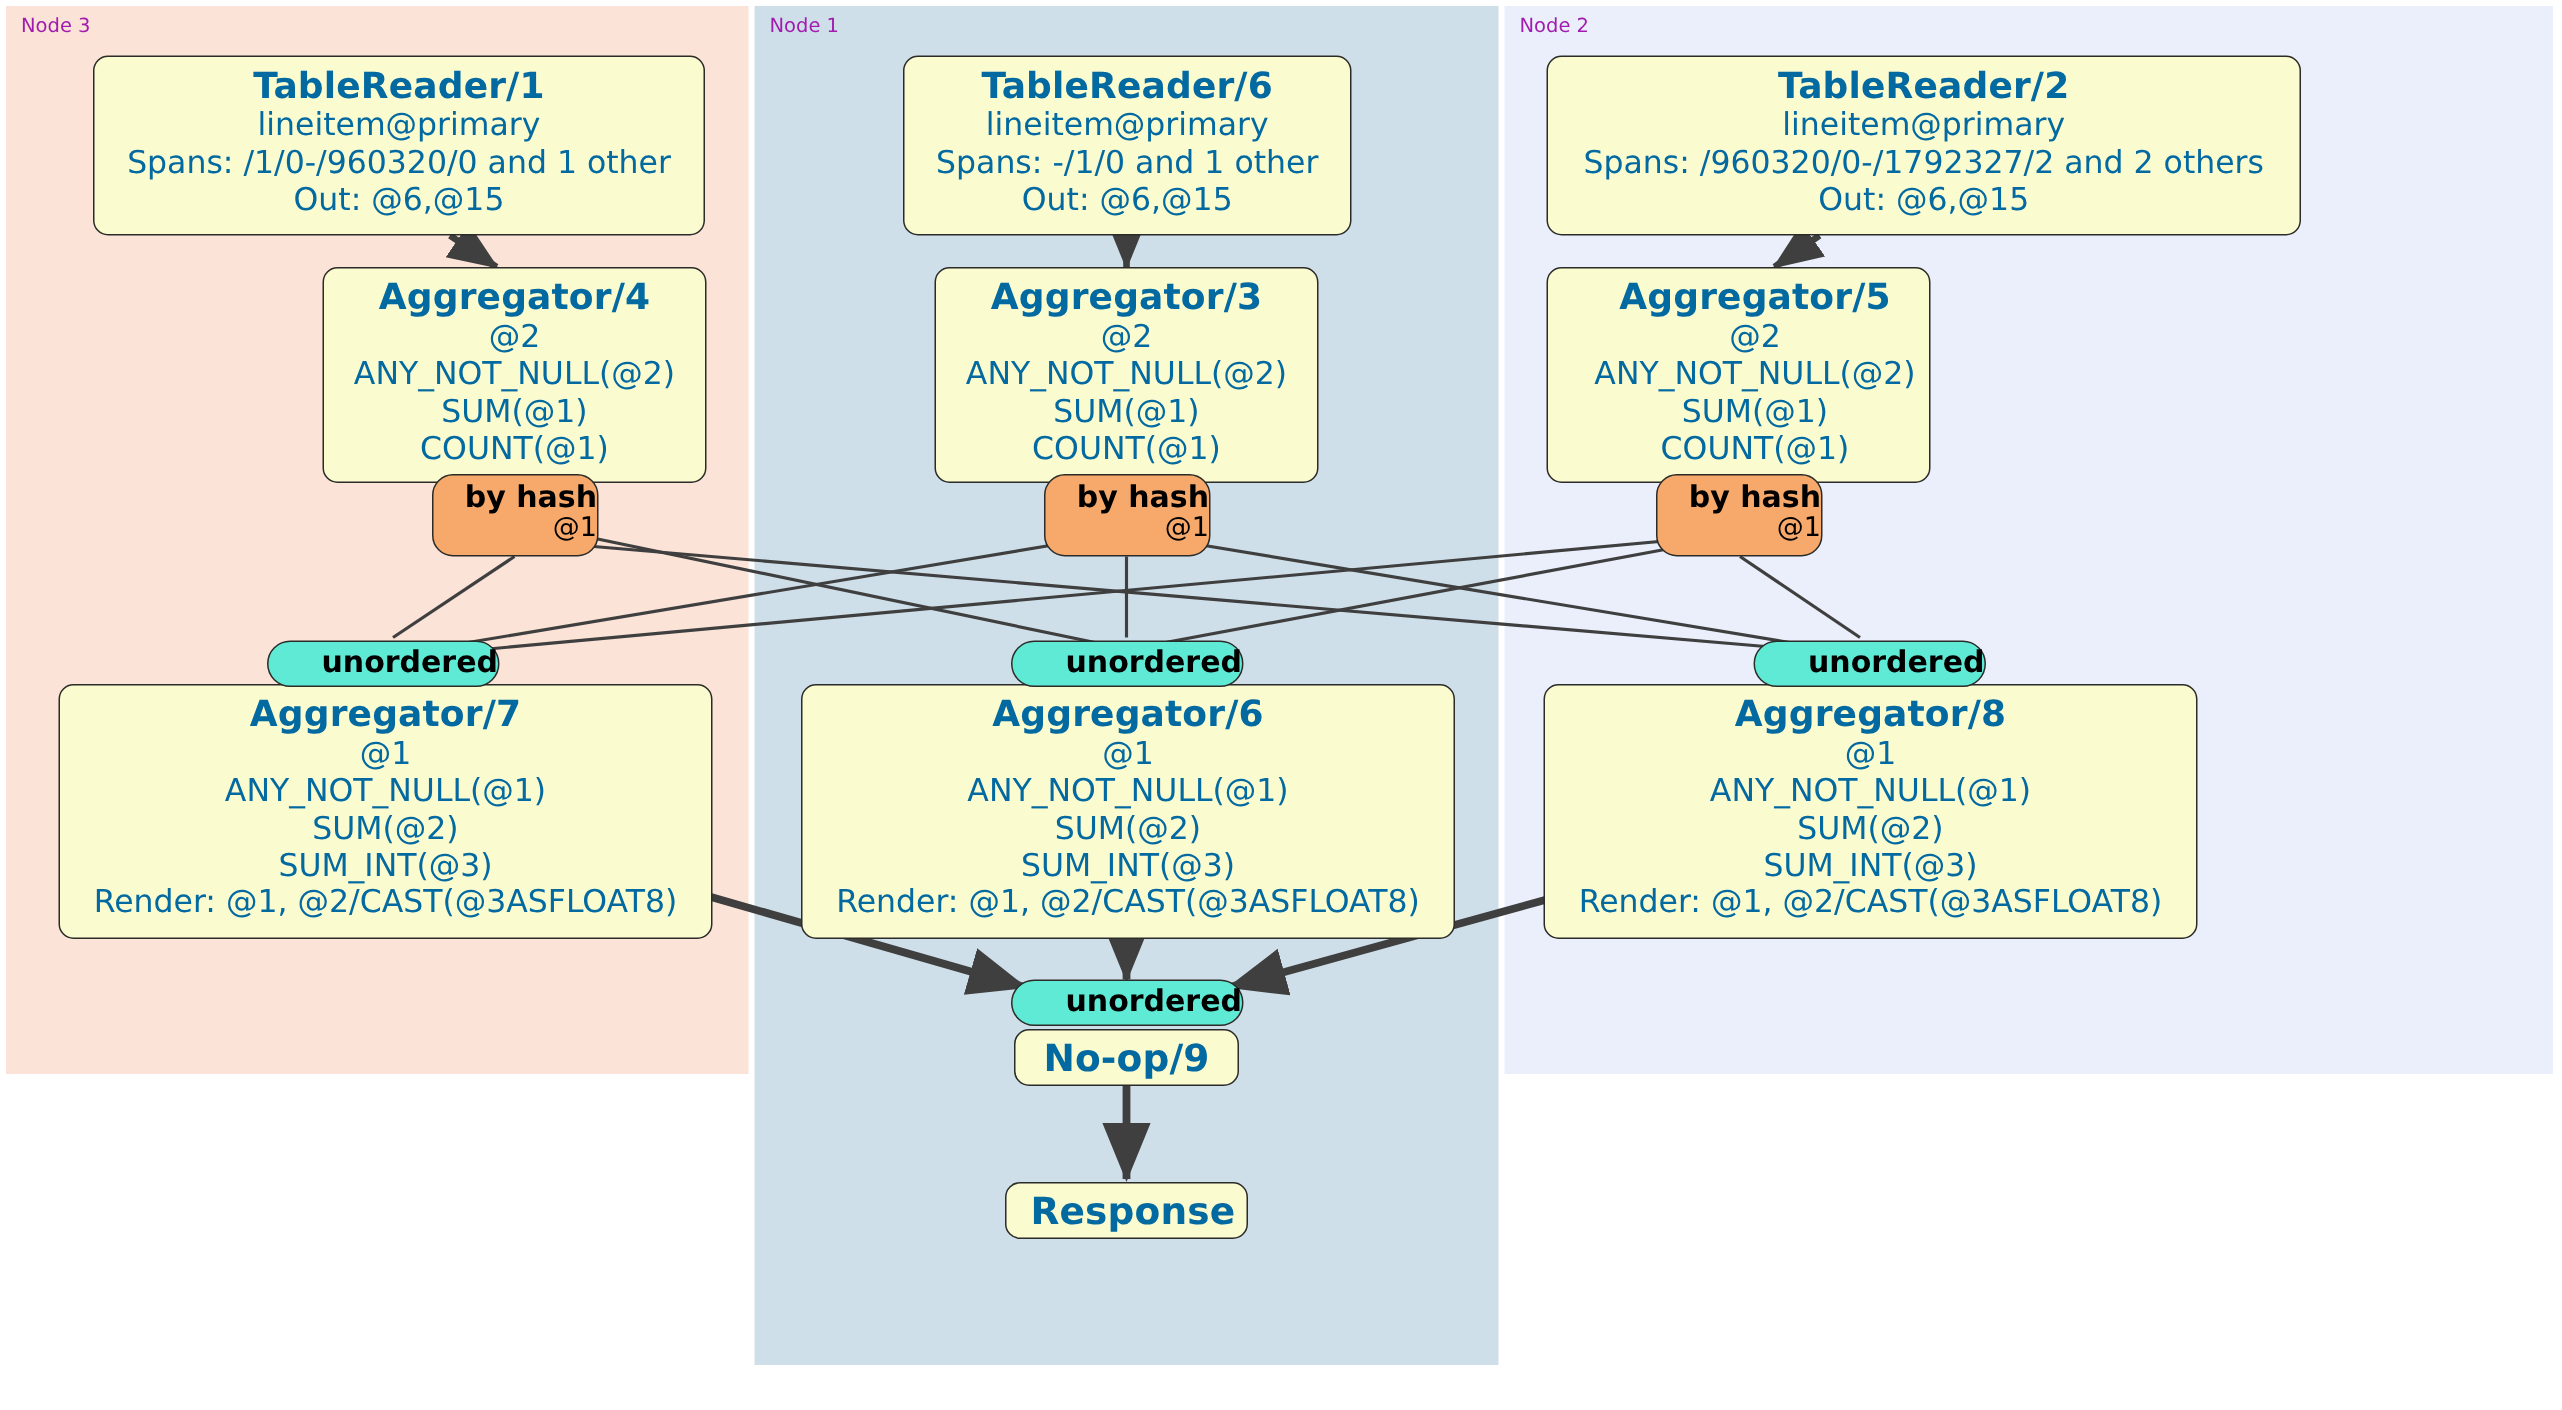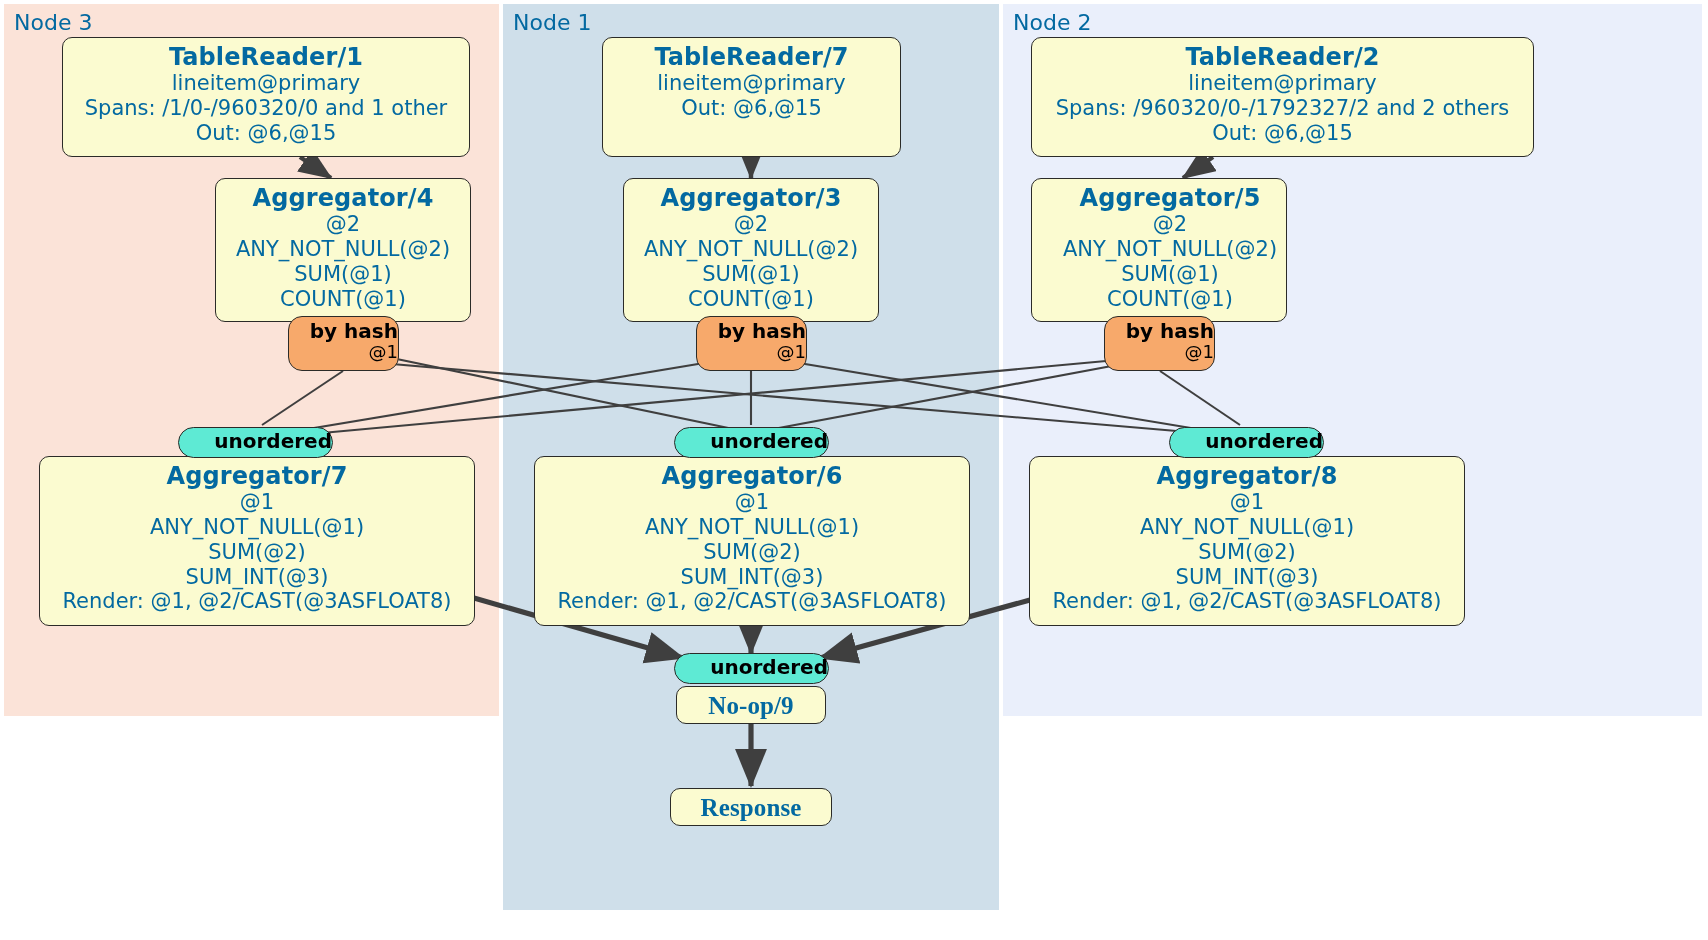--- a/index.html
+++ b/index.html
@@ -6,37 +6,37 @@
   body{
     font-family:"DejaVu Sans","Liberation Sans",sans-serif;
     width:1708px;height:940px;position:relative;overflow:hidden;
   }
   #stage{position:absolute;left:0;top:0;width:1708px;height:940px;}
 
   
   .panel{position:absolute;box-sizing:border-box;}
   .panel-label{
     position:absolute;left:10px;top:6px;
-    font-size:22px;color:#0369a1;white-space:nowrap;
+    font-size:13px;color:#a21caf;white-space:nowrap;
   }
 
   
   #edges{position:absolute;left:0;top:0;width:1708px;height:940px;}
 
   
   .box{
     position:absolute;box-sizing:border-box;
     background:#fbfbd0;border:1.6px solid #2b2b28;border-radius:10px;
     text-align:center;color:#0369a1;line-height:1.18;
     padding-top:5px;
   }
   .box .title{font-weight:bold;font-size:24px;letter-spacing:.1px;}
   .box .line{font-size:21px;font-weight:400;}
 
-  .box.small{padding:4px 16px 6px;font-family:Liberation Serif, serif;}
+  .box.small{padding:4px 16px 6px;}
   .box.small .title{font-size:25px;}
 
   
   .pill{
     position:absolute;box-sizing:border-box;text-align:right;
     border:1.6px solid #2b2b28;color:#000;line-height:1.12;
   }
   .pill .plabel{font-weight:bold;font-size:20px;}
   .pill .psub{font-size:18px;font-weight:400;}
 
@@ -118,22 +118,23 @@
   <div class="box" style="left:39px;top:456px;width:436px;height:170px;">
     <div class="title">Aggregator/7</div>
     <div class="line">@1</div>
     <div class="line">ANY_NOT_NULL(@1)</div>
     <div class="line">SUM(@2)</div>
     <div class="line">SUM_INT(@3)</div>
     <div class="line">Render: @1, @2/CAST(@3ASFLOAT8)</div>
   </div>
 
   <div class="box" style="left:602px;top:37px;width:299px;height:120px;">
-    <div class="title">TableReader/7</div>
+    <div class="title">TableReader/6</div>
     <div class="line">lineitem@primary</div>
+    <div class="line">Spans: -/1/0 and 1 other</div>
     <div class="line">Out: @6,@15</div>
   </div>
 
   <div class="box" style="left:623px;top:178px;width:256px;height:144px;">
     <div class="title">Aggregator/3</div>
     <div class="line">@2</div>
     <div class="line">ANY_NOT_NULL(@2)</div>
     <div class="line">SUM(@1)</div>
     <div class="line">COUNT(@1)</div>
   </div>

